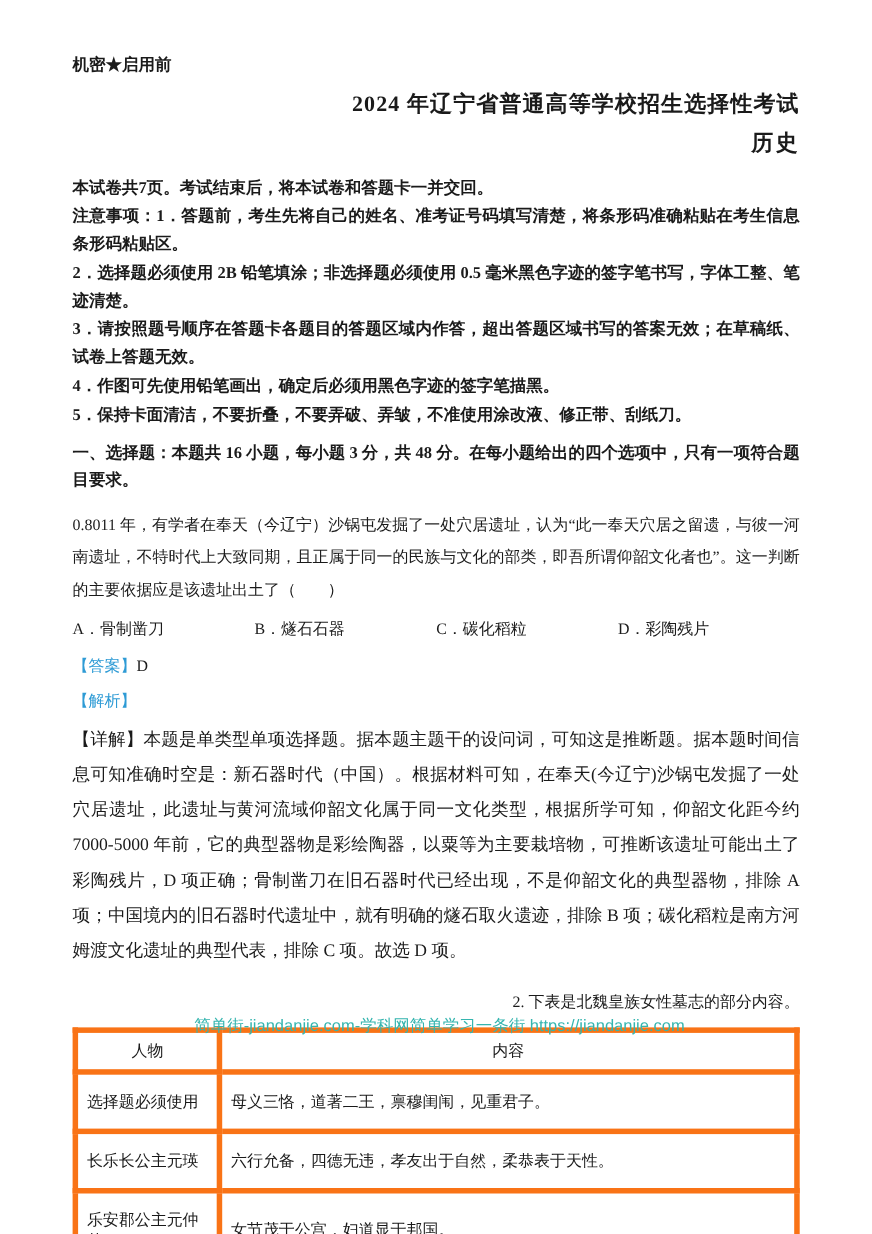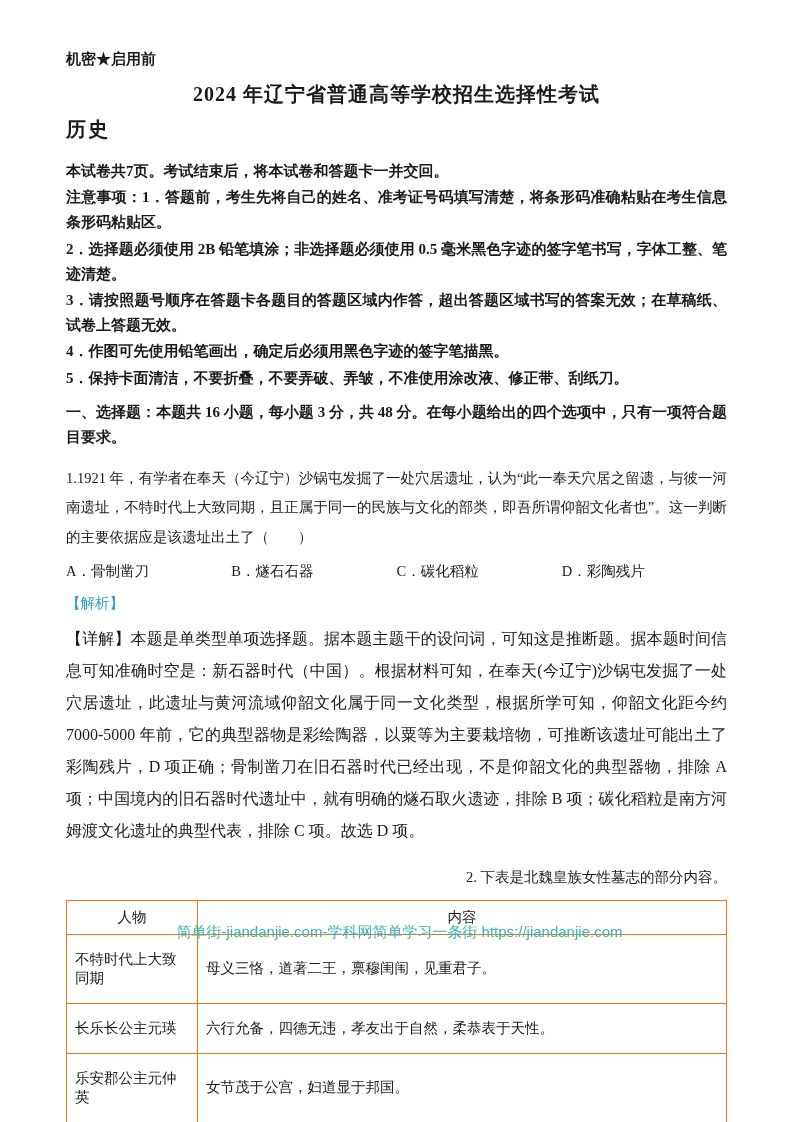--- a/index.html
+++ b/index.html
@@ -19,28 +19,28 @@
     position: relative;
   }
   .classification {
     font-size: 15px;
     font-weight: bold;
     margin-bottom: 12px;
   }
   .exam-title {
     font-size: 20px;
     font-weight: bold;
-    text-align: center;
+    text-align: right;
     margin: 6px 0 2px 0;
     letter-spacing: 1px;
   }
   .subject-title {
     font-size: 20px;
     font-weight: bold;
-    text-align: left;
+    text-align: right;
     margin: 8px 0 16px 0;
     letter-spacing: 2px;
   }
   p.bold-line {
     font-size: 15px;
     font-weight: bold;
     line-height: 1.68;
     text-align: justify;
     margin: 1px 0;
   }
@@ -89,21 +89,21 @@
     margin: 17px 0 10px 0;
     text-align: right;
   }
   table.q2-table {
     width: 100%;
     border-collapse: collapse;
     font-size: 14.5px;
   }
   table.q2-table th,
   table.q2-table td {
-    border: 1px solid #f97316;
+    border: 5px solid #f97316;
     font-weight: normal;
   }
   table.q2-table th {
     text-align: center;
     padding: 7px 6px;
   }
   table.q2-table td {
     padding: 15px 8px;
     text-align: left;
     vertical-align: middle;
@@ -139,46 +139,47 @@
   <p class="bold-line">本试卷共7页。考试结束后，将本试卷和答题卡一并交回。</p>
 
   <p class="bold-line">注意事项：1．答题前，考生先将自己的姓名、准考证号码填写清楚，将条形码准确粘贴在考生信息条形码粘贴区。</p>
   <p class="bold-line">2．选择题必须使用 2B 铅笔填涂；非选择题必须使用 0.5 毫米黑色字迹的签字笔书写，字体工整、笔迹清楚。</p>
   <p class="bold-line">3．请按照题号顺序在答题卡各题目的答题区域内作答，超出答题区域书写的答案无效；在草稿纸、试卷上答题无效。</p>
   <p class="bold-line">4．作图可先使用铅笔画出，确定后必须用黑色字迹的签字笔描黑。</p>
   <p class="bold-line">5．保持卡面清洁，不要折叠，不要弄破、弄皱，不准使用涂改液、修正带、刮纸刀。</p>
 
   <p class="section-header">一、选择题：本题共 16 小题，每小题 3 分，共 48 分。在每小题给出的四个选项中，只有一项符合题目要求。</p>
 
-  <p class="stem">1.1921 年，有学者在奉天（今辽宁）沙锅屯发掘了一处穴居遗址，认为“此一奉天穴居之留遗，与彼一河南遗址，不特时代上大致同期，且正属于同一的民族与文化的部类，即吾所谓仰韶文化者也”。这一判断的主要依据应是该遗址出土了（　　）</p>
+  <p class="stem">0.8011 年，有学者在奉天（今辽宁）沙锅屯发掘了一处穴居遗址，认为“此一奉天穴居之留遗，与彼一河南遗址，不特时代上大致同期，且正属于同一的民族与文化的部类，即吾所谓仰韶文化者也”。这一判断的主要依据应是该遗址出土了（　　）</p>
 
   <div class="options-row">
     <span>A．骨制凿刀</span>
     <span>B．燧石石器</span>
     <span>C．碳化稻粒</span>
     <span>D．彩陶残片</span>
   </div>
 
+  <p class="answer-line"><span class="blue">【答案】</span><span>D</span></p>
 
   <p class="analysis-line"><span class="blue">【解析】</span></p>
 
   <p class="detail">【详解】本题是单类型单项选择题。据本题主题干的设问词，可知这是推断题。据本题时间信息可知准确时空是：新石器时代（中国）。根据材料可知，在奉天(今辽宁)沙锅屯发掘了一处穴居遗址，此遗址与黄河流域仰韶文化属于同一文化类型，根据所学可知，仰韶文化距今约 7000-5000 年前，它的典型器物是彩绘陶器，以粟等为主要栽培物，可推断该遗址可能出土了彩陶残片，D 项正确；骨制凿刀在旧石器时代已经出现，不是仰韶文化的典型器物，排除 A 项；中国境内的旧石器时代遗址中，就有明确的燧石取火遗迹，排除 B 项；碳化稻粒是南方河姆渡文化遗址的典型代表，排除 C 项。故选 D 项。</p>
 
   <p class="q2-stem">2. 下表是北魏皇族女性墓志的部分内容。</p>
 
   <table class="q2-table">
     <thead>
       <tr>
         <th class="col-person">人物</th>
         <th>内容</th>
       </tr>
     </thead>
     <tbody>
       <tr>
-        <td>不特时代上大致同期</td>
+        <td>选择题必须使用</td>
         <td>母义三恪，道著二王，禀穆闺闱，见重君子。</td>
       </tr>
       <tr>
         <td>长乐长公主元瑛</td>
         <td>六行允备，四德无违，孝友出于自然，柔恭表于天性。</td>
       </tr>
       <tr>
         <td>乐安郡公主元仲英</td>
         <td>女节茂于公宫，妇道显于邦国。</td>
       </tr>

